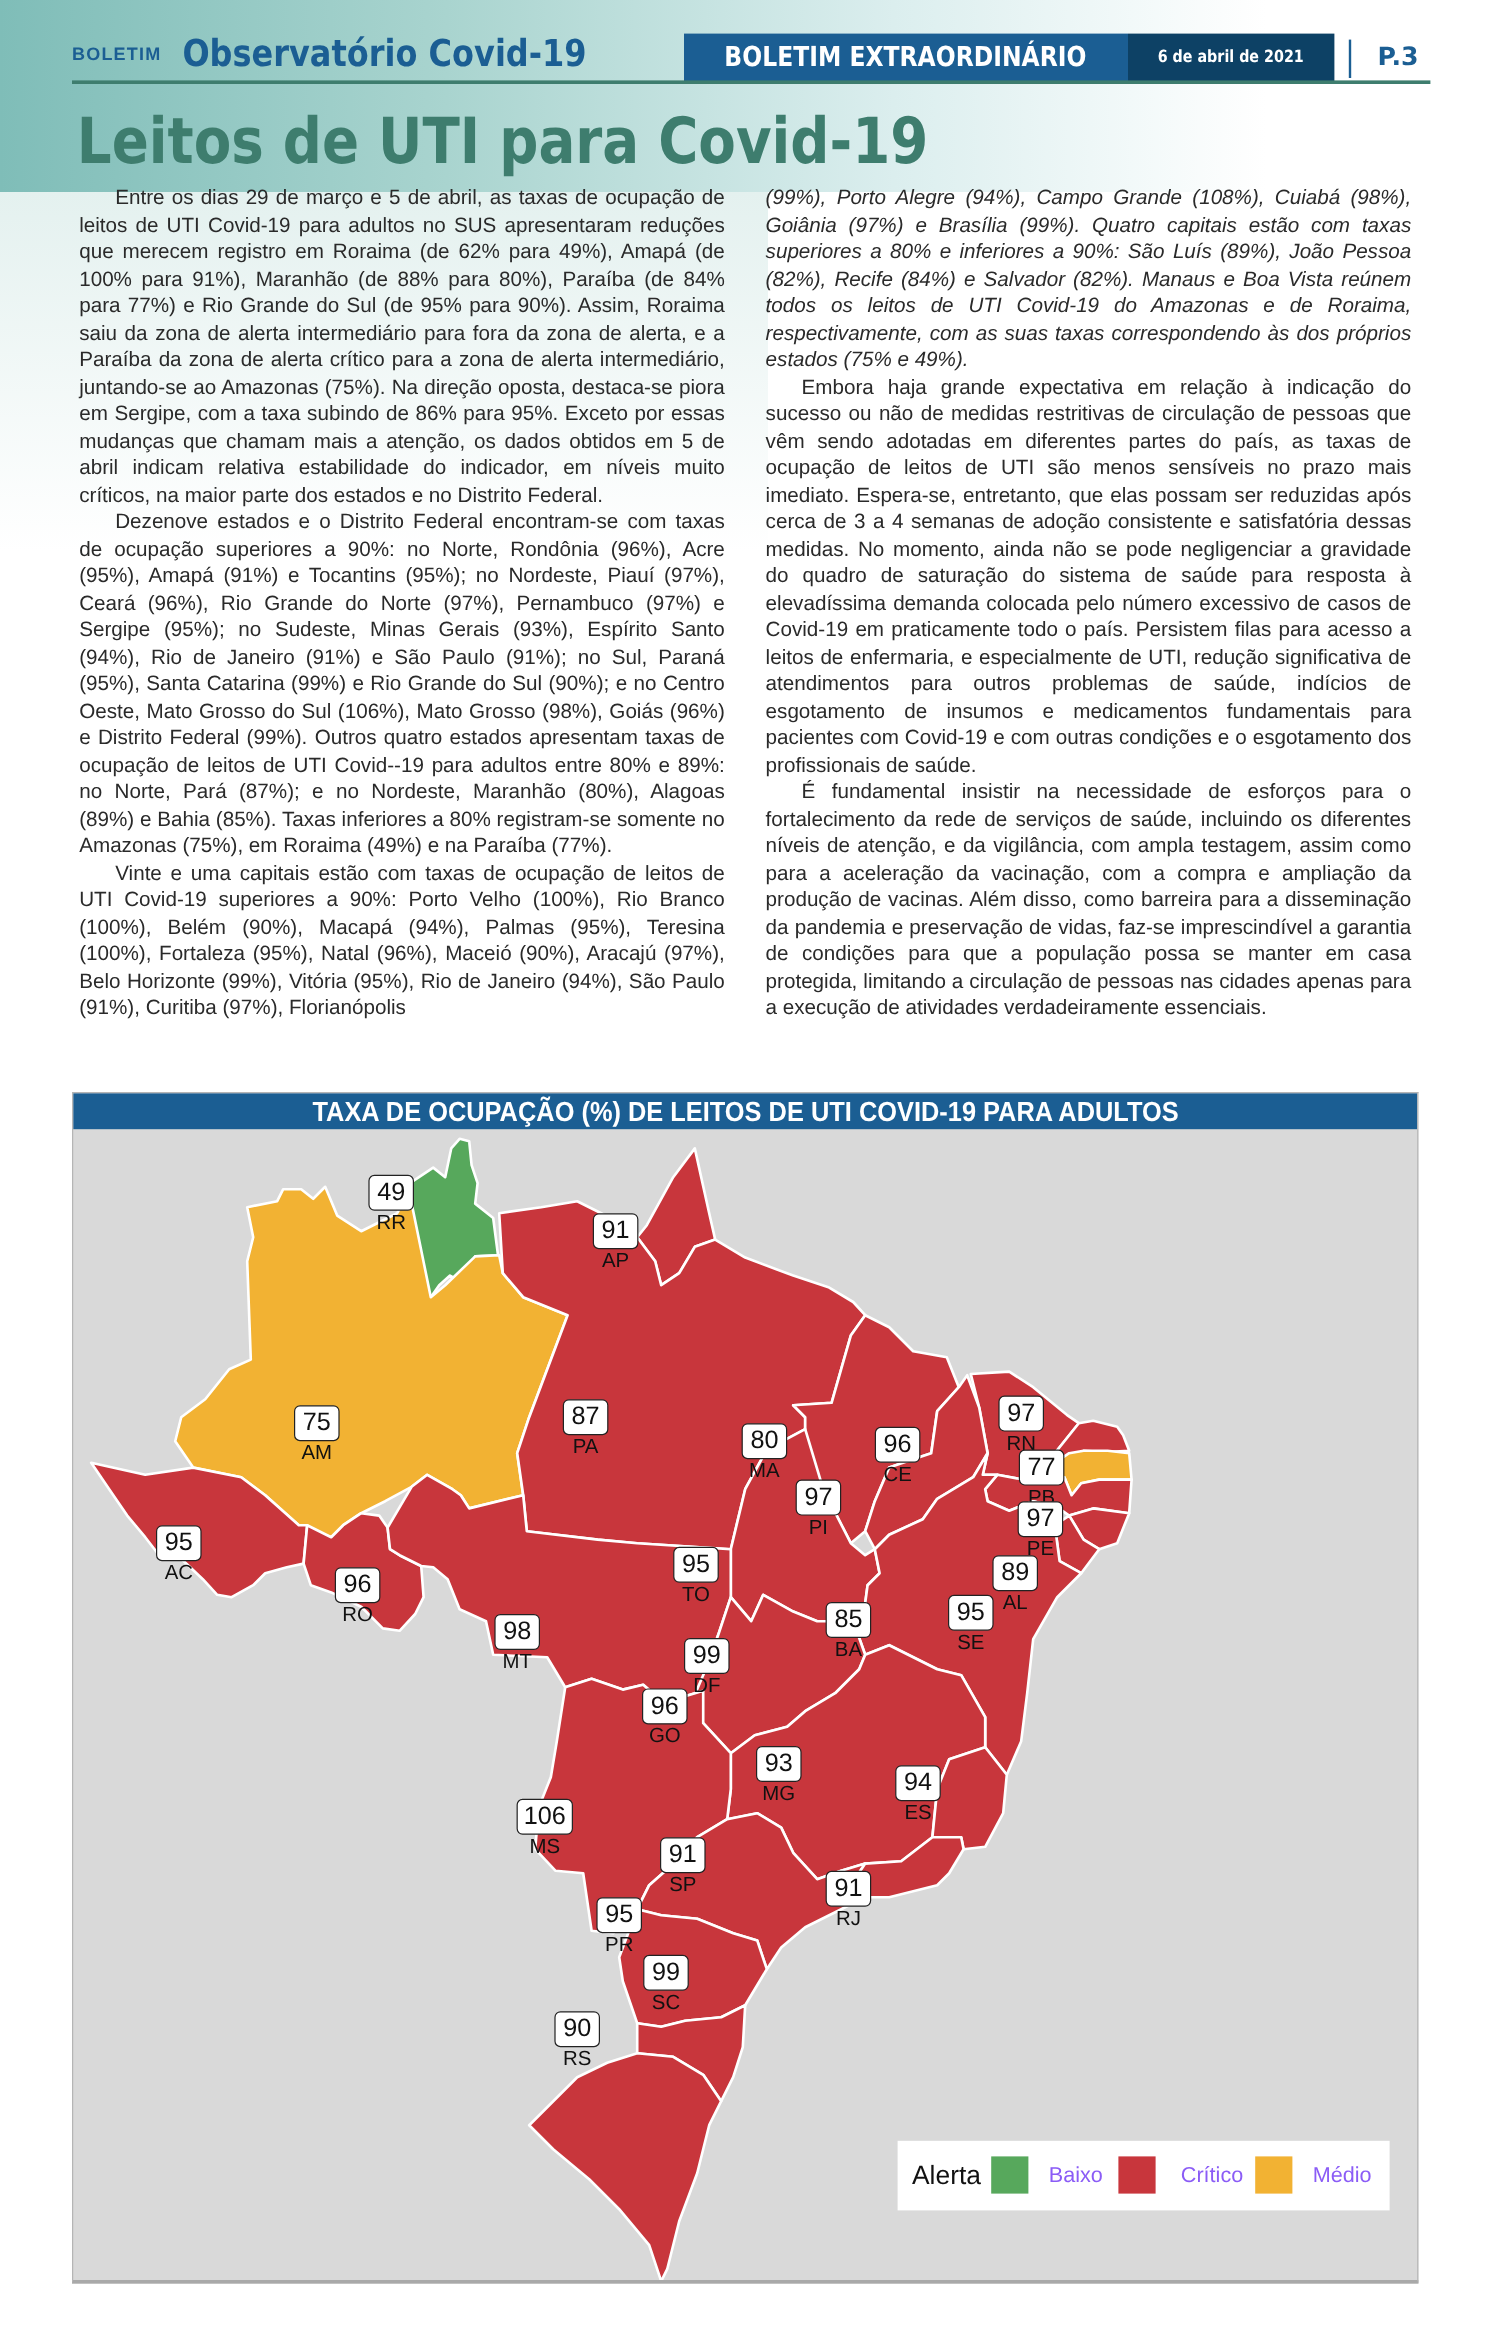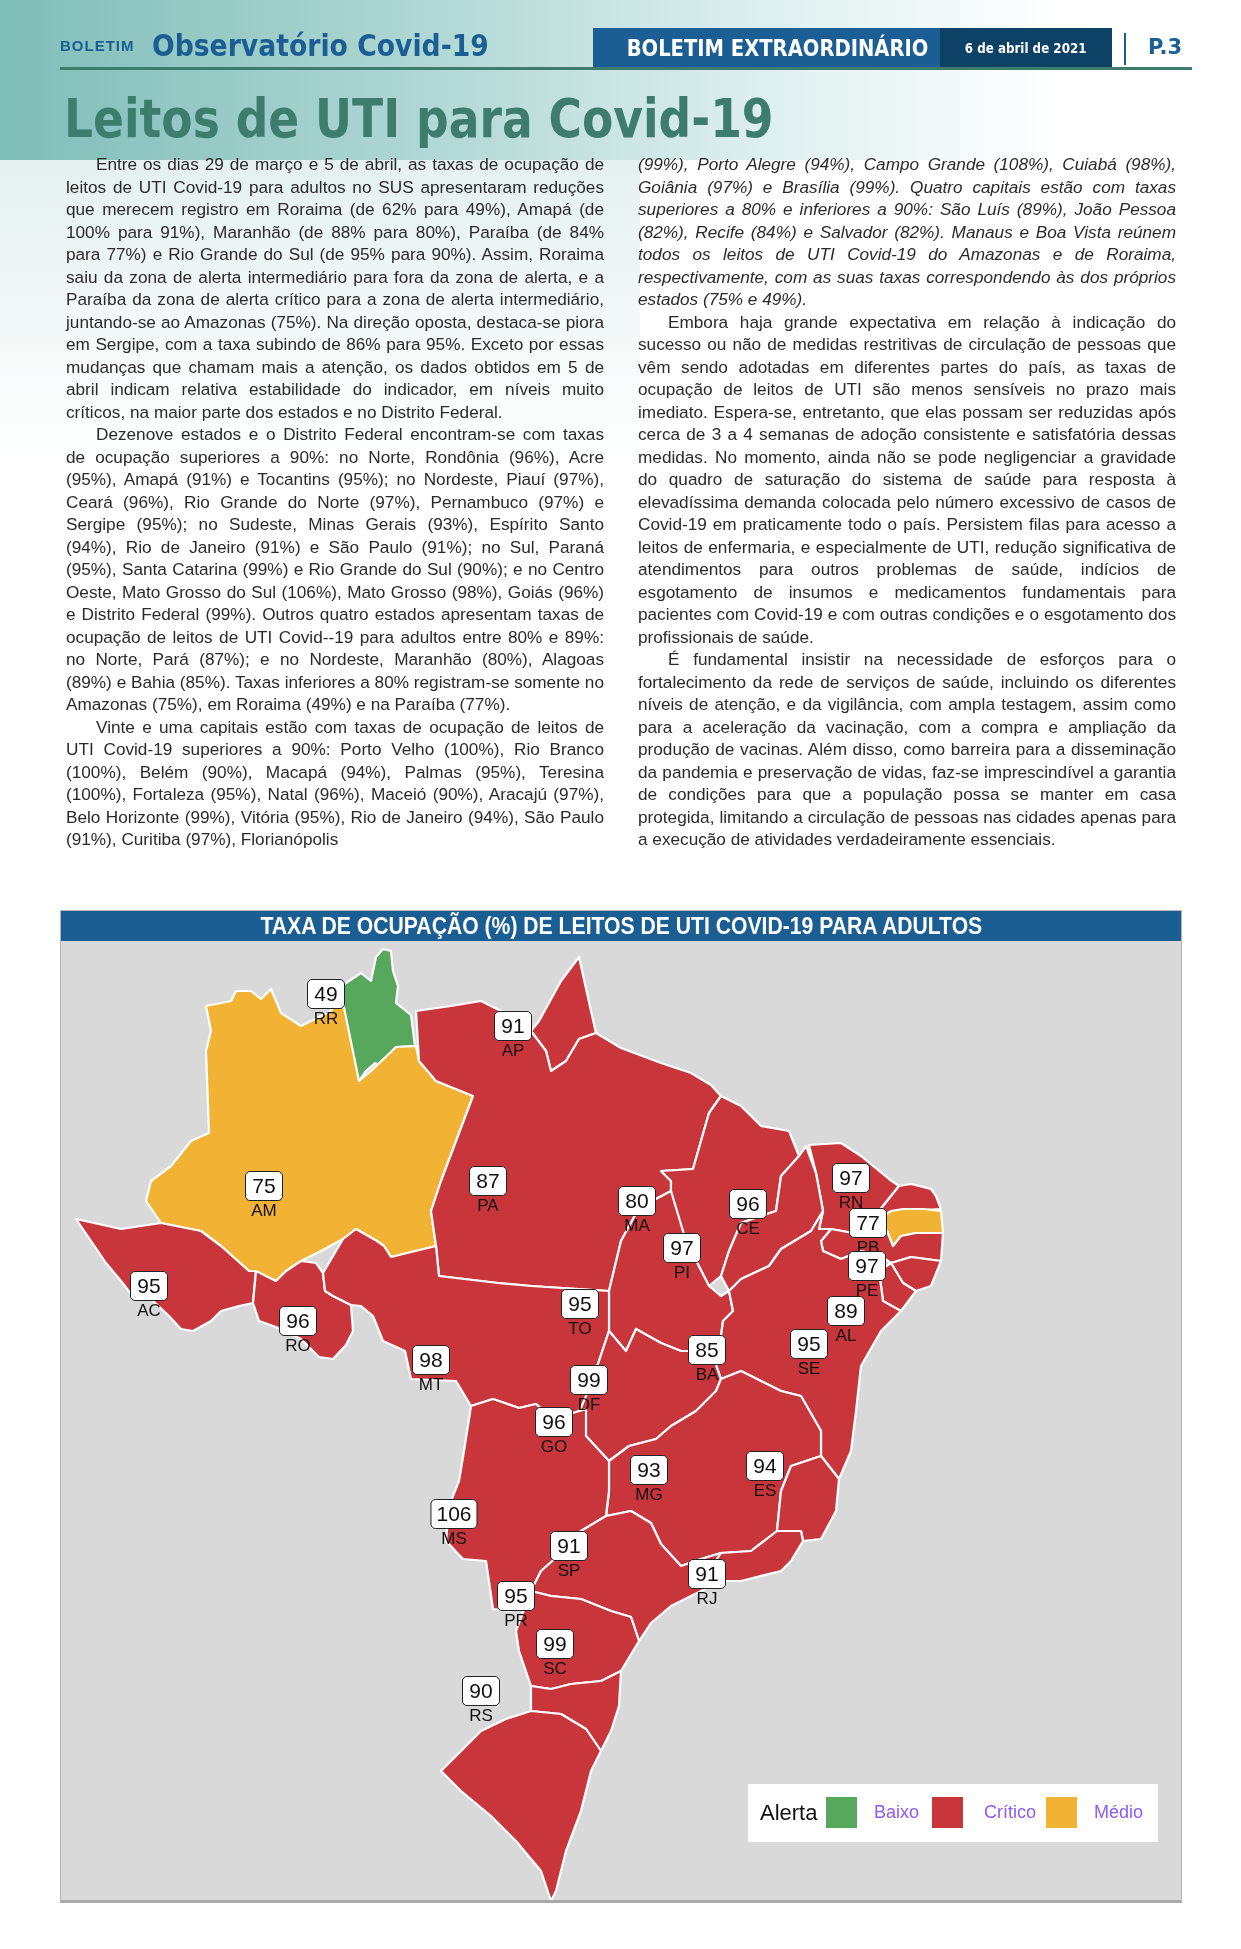--- a/index.html
+++ b/index.html
@@ -2,21 +2,21 @@
 <html><head>
 <meta charset="utf-8">
 <style>
   html,body{margin:0;padding:0;}
   body{width:1241px;height:1949px;position:relative;background:#fff;font-family:"Liberation Sans",sans-serif;overflow:hidden;}
   .bg{position:absolute;left:0;top:0;width:1241px;height:160px;background:linear-gradient(90deg,#7fbdb8 0%,#a9d4cf 30%,#dbeeee 60%,#ffffff 85%);}
   .bg2{position:absolute;left:0;top:160px;width:640px;height:300px;background:linear-gradient(180deg,#e4f1ef 0%,#ffffff 100%);}
   .hdr-rule{position:absolute;left:60px;top:67px;width:1132px;height:3px;background:#3e7d6e;}
   .hdr-boletim{position:absolute;left:60px;top:37px;font-size:15px;font-weight:bold;letter-spacing:1px;color:#1b5e93;}
   .hdr-name{position:absolute;left:152px;top:27px;font-size:31px;color:#1b5e93;font-family:"DejaVu Sans",sans-serif;font-weight:bold;transform:scaleX(0.86);transform-origin:left;}
-  .hdr-box{position:absolute;left:570px;top:28px;width:370px;height:40px;background:#1b5e93;color:#fff;font-weight:bold;font-size:23px;line-height:40px;text-align:center;font-family:"DejaVu Sans",sans-serif;margin-left:23px;}
+  .hdr-box{position:absolute;left:570px;top:28px;width:370px;height:40px;background:#1b5e93;color:#fff;font-weight:bold;font-size:23px;line-height:40px;text-align:center;font-family:"DejaVu Sans",sans-serif;}
   .hdr-box span{display:inline-block;transform:scaleX(0.85);}
   .hdr-date{position:absolute;left:940px;top:28px;width:172px;height:40px;background:#0d4165;color:#fff;font-weight:bold;font-size:14px;line-height:40px;text-align:center;font-family:"DejaVu Sans",sans-serif;}
   .hdr-date span{display:inline-block;transform:scaleX(0.85);}
   .hdr-sep{position:absolute;left:1124px;top:33px;width:2px;height:32px;background:#1b5e93;}
   .hdr-page{position:absolute;left:1148px;top:35px;font-size:21px;font-weight:bold;color:#1b5e93;font-family:"DejaVu Sans",sans-serif;}
   .title{position:absolute;left:64px;top:88px;font-size:53px;font-weight:bold;color:#3e7d6e;font-family:"DejaVu Sans",sans-serif;transform:scaleX(0.86);transform-origin:left;white-space:nowrap;}
   .col{position:absolute;top:153px;font-size:17.2px;line-height:22.5px;color:#2a2a2a;text-align:justify;hyphens:manual;}
   .col p{margin:0;text-indent:30px;}
   .col p.cont{text-indent:0;font-style:italic;}
   .col-left{left:66px;width:538px;}
@@ -166,21 +166,21 @@
         <span class="c">DF</span>
       </div>
       <div class="lbl" style="left: 493px; top: 496px;">
         <span class="v">96</span>
         <span class="c">GO</span>
       </div>
       <div class="lbl" style="left: 588px; top: 544px;">
         <span class="v">93</span>
         <span class="c">MG</span>
       </div>
-      <div class="lbl" style="left: 704px; top: 540px;">
+      <div class="lbl" style="left: 704px; top: 560px;">
         <span class="v">94</span>
         <span class="c">ES</span>
       </div>
       <div class="lbl" style="left: 393px; top: 588px;">
         <span class="v">106</span>
         <span class="c">MS</span>
       </div>
       <div class="lbl" style="left: 508px; top: 620px;">
         <span class="v">91</span>
         <span class="c">SP</span>

